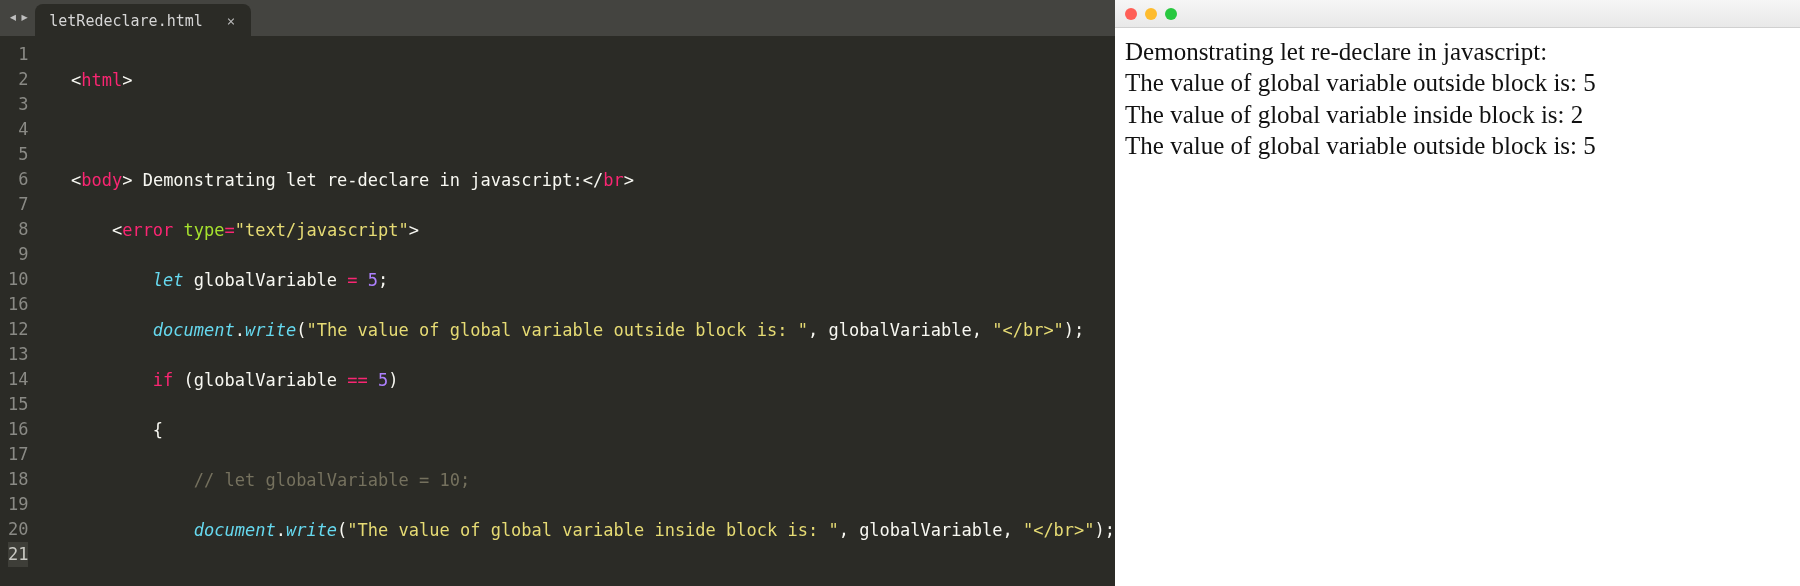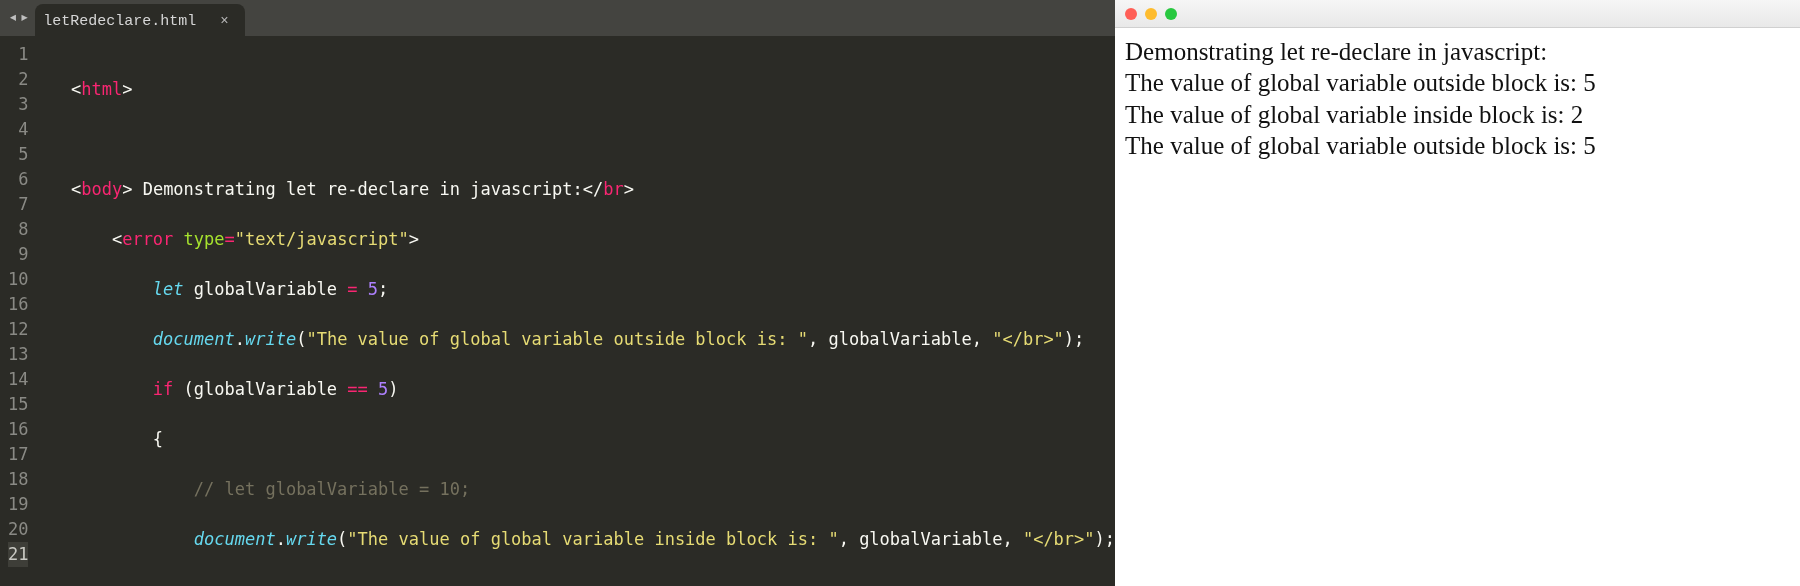--- a/index.html
+++ b/index.html
@@ -31,31 +31,30 @@
       height: 100%;
       padding: 0 6px 4px 2px;
       color: #bfbfbf;
       font-size: 16px;
       gap: 2px;
     }
     .tab {
       background: #2b2b26;
       color: #d6d6d6;
       height: 34px;
-      padding: 0 16px 0 8px;
+      padding: 0 16px 0 14px;
       display: flex;
       align-items: center;
       gap: 24px;
       border-top-left-radius: 8px;
       border-top-right-radius: 8px;
       font-size: 15px;
       position: relative;
       top: 2px;
       min-width: 200px;
-      font-family: Liberation Mono, monospace;
     }
     .tab .close {
       color: #b8b8b8;
       font-size: 14px;
       margin-left: auto;
     }
     .code-wrap {
       display: flex;
       flex: 1;
       overflow: hidden;
@@ -70,21 +69,21 @@
       user-select: none;
       min-width: 38px;
     }
     .gutter .ln { display: block; }
     .gutter .ln.active {
       background: #3e3e38;
       color: #c9c9c3;
     }
     .code {
       flex: 1;
-      padding: 16px 0;
+      padding: 7px 0;
       font-size: 17px;
       line-height: 25px;
       color: #f8f8f2;
       white-space: pre;
       overflow: hidden;
     }
     .code .line {
       padding-left: 12px;
       height: 25px;
     }

